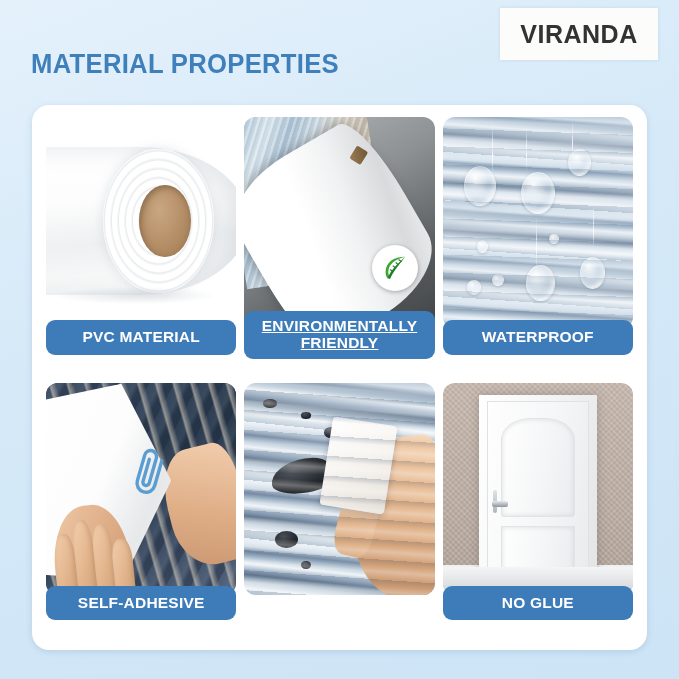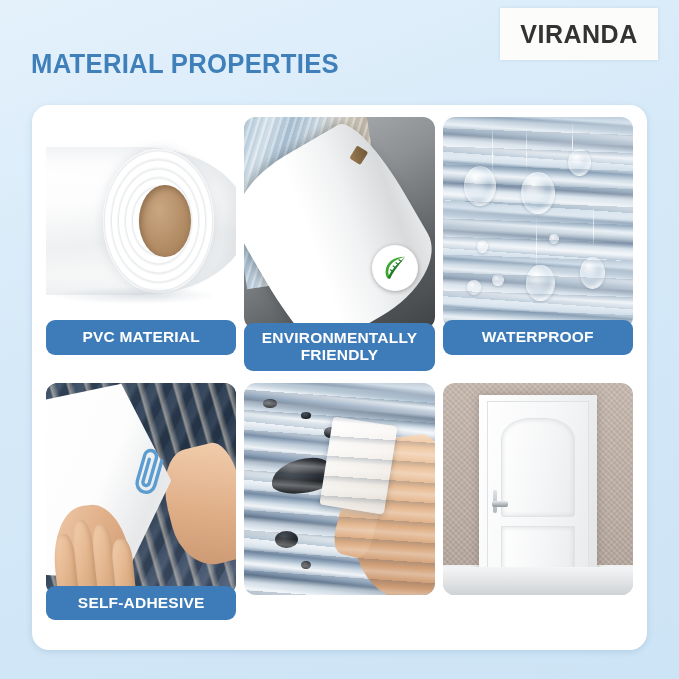--- a/index.html
+++ b/index.html
@@ -110,22 +110,23 @@
     font-size: 15.5px;
     font-weight: bold;
     letter-spacing: 0.2px;
     text-align: center;
     line-height: 1.12;
     padding: 8px 4px 9px 4px;
     box-sizing: border-box;
     font-family: "Liberation Sans", sans-serif;
   }
   .label.two-line {
-    bottom: 2px;
+    bottom: 14px;
     padding: 6px 4px 7px 4px;
+    text-decoration: underline;
   }
 
   
   .art-roll { background: #ffffff; }
   .roll-body {
     position: absolute;
     left: -12%;
     top: 14%;
     width: 118%;
     height: 70%;
@@ -620,17 +621,18 @@
               <div class="door-leaf">
                 <div class="panel-top"></div>
                 <div class="panel-bottom"></div>
                 <div class="door-plate"></div>
                 <div class="door-handle"></div>
               </div>
             </div>
             <div class="baseboard"></div>
           </div>
         </div>
+        <div class="label">NO GLUE</div>
       </div>
 
     </div>
   </div>
 </div>
 
 </body></html>

